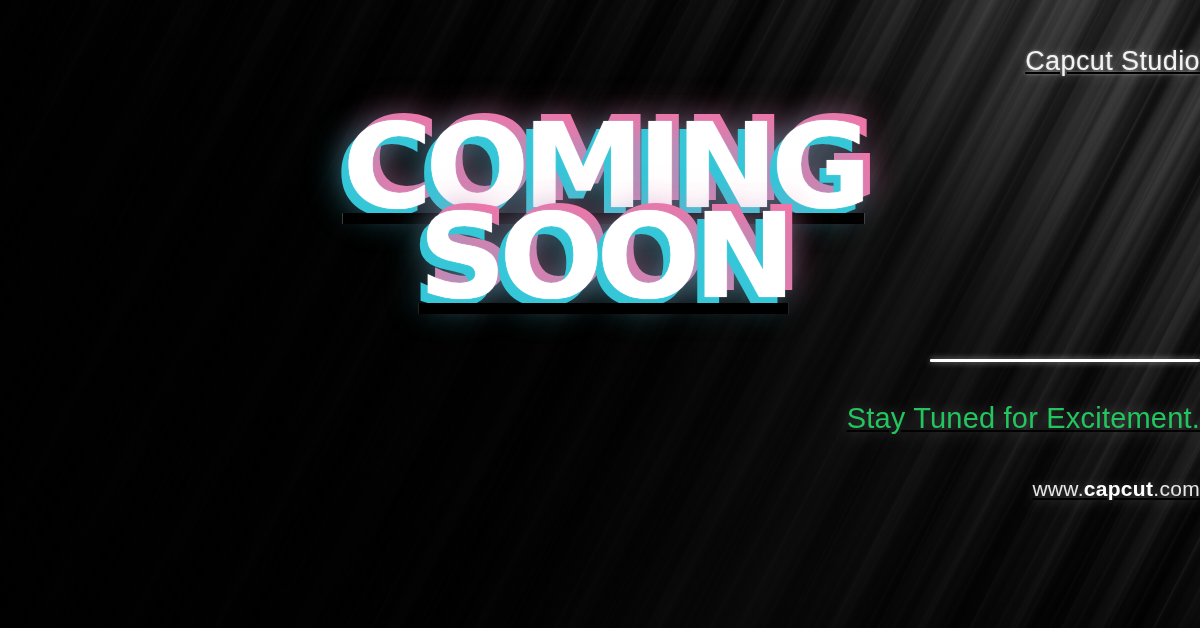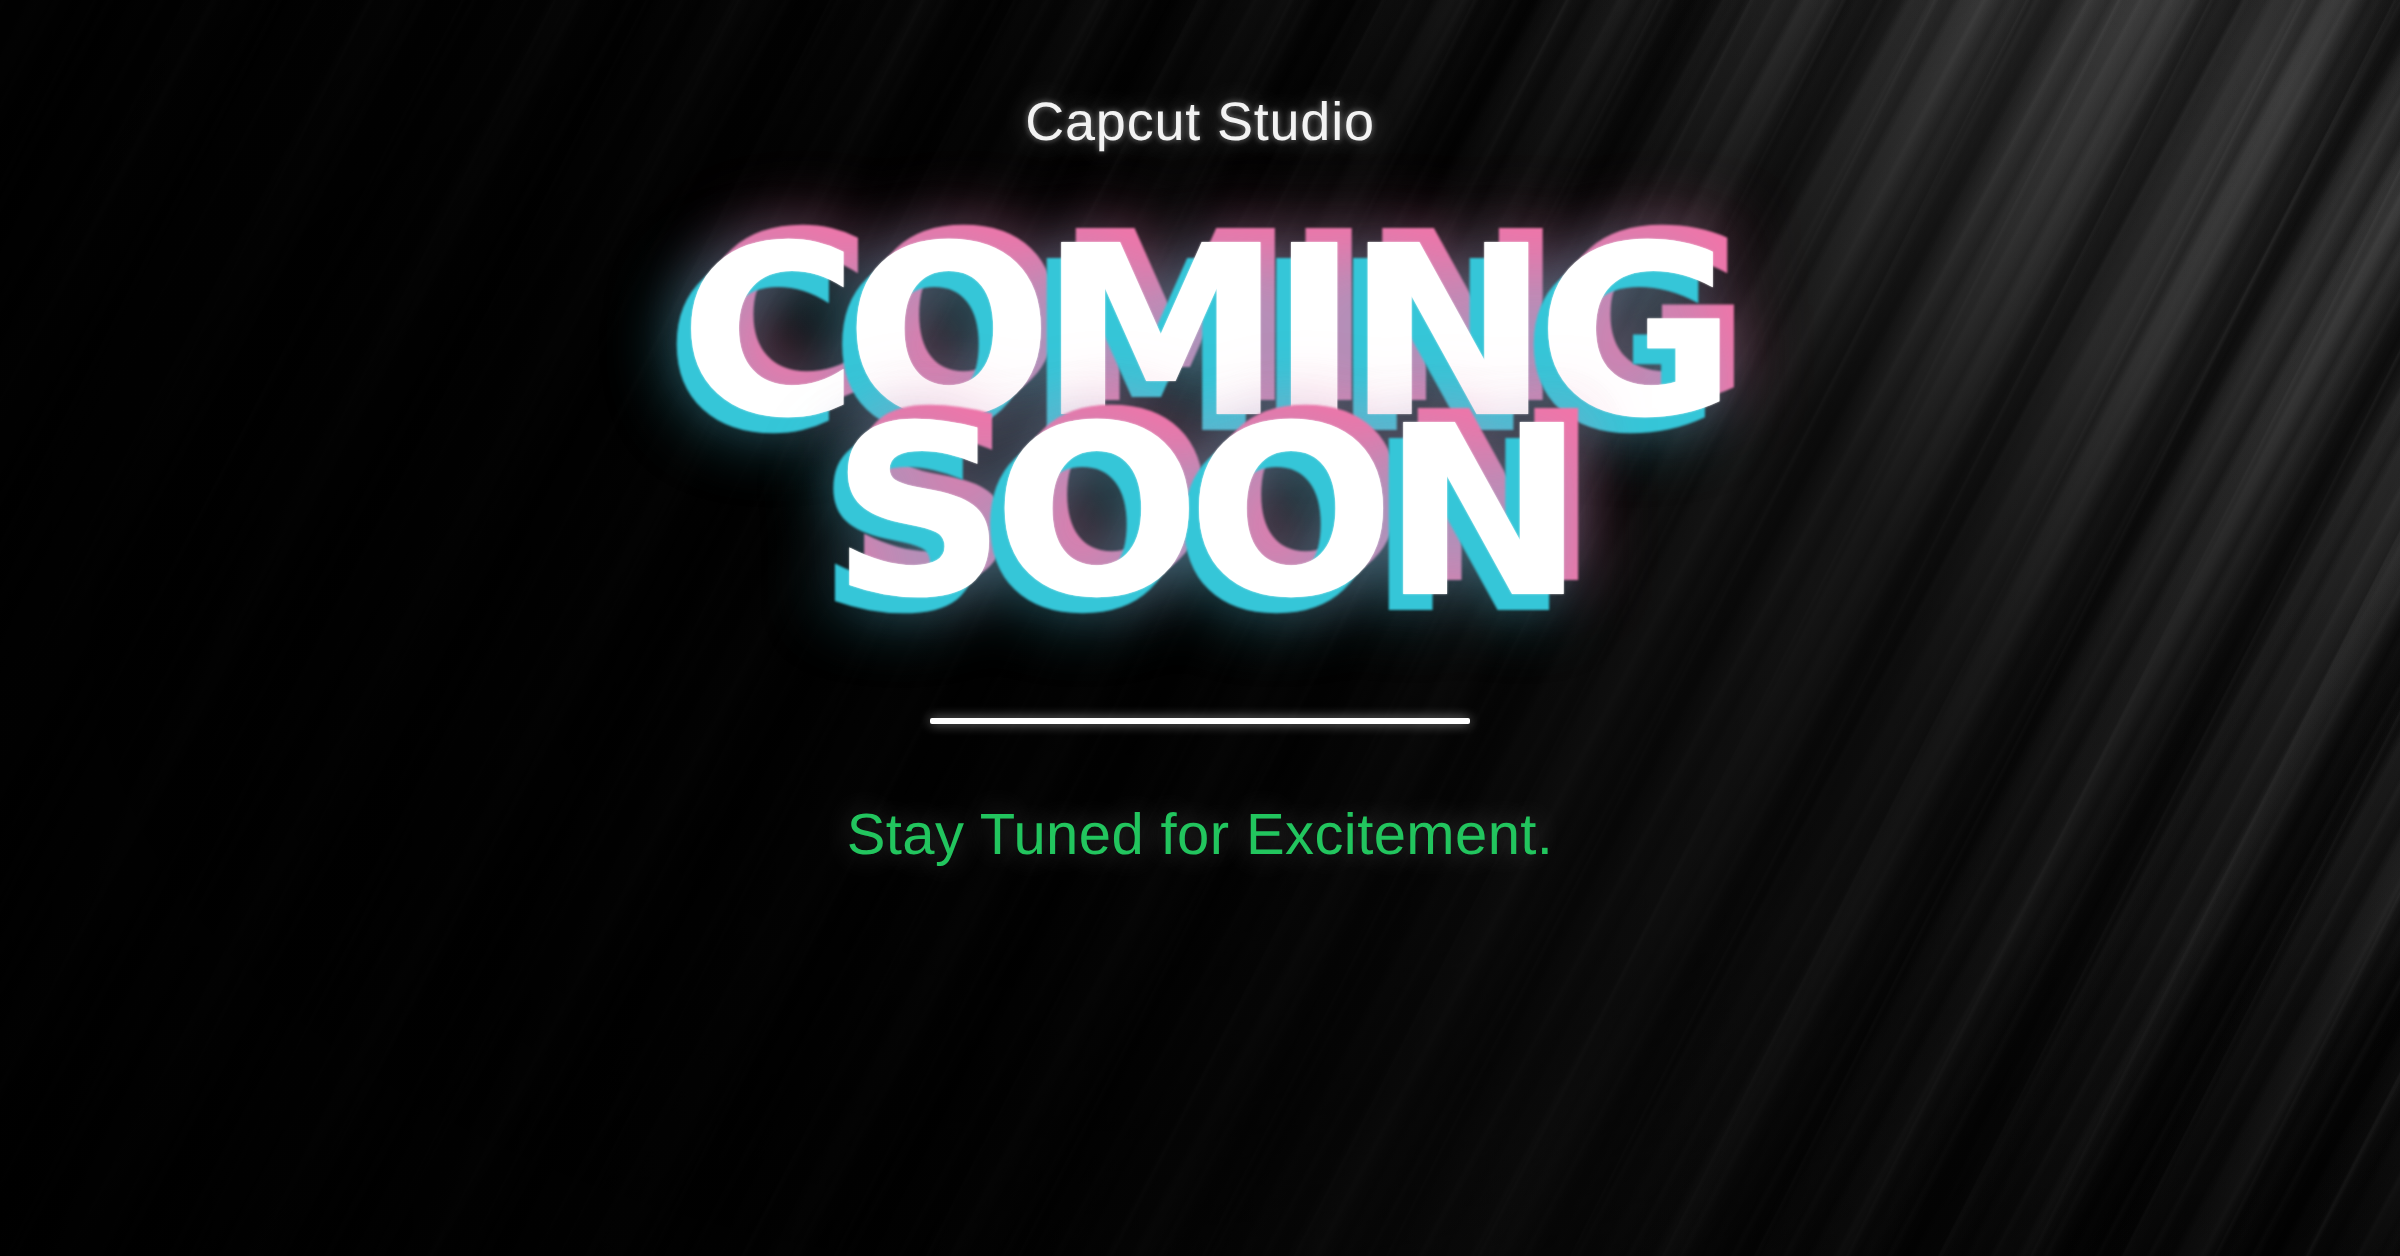--- a/index.html
+++ b/index.html
@@ -83,21 +83,21 @@
     background:
       radial-gradient(78% 95% at 46% 50%, rgba(0,0,0,0.88) 0%, rgba(0,0,0,0.70) 42%, rgba(0,0,0,0.10) 78%, rgba(0,0,0,0) 100%),
       linear-gradient(90deg, rgba(0,0,0,0.92) 0%, rgba(0,0,0,0.70) 22%, rgba(0,0,0,0.25) 50%, rgba(0,0,0,0) 74%),
       linear-gradient(0deg, rgba(0,0,0,0.55) 0%, rgba(0,0,0,0.10) 26%, rgba(0,0,0,0) 55%);
   }
 
   
   .content{
     position:relative; z-index:5;
     width:1200px; height:628px;
-    display:flex; flex-direction:column; align-items:center;
+    display:flex; flex-direction:column; align-items:flex-end;text-decoration:underline;
   }
 
   .brand{
     margin-top:46px;
     font-size:27px;
     font-weight:400;
     letter-spacing:.4px;
     color:#f3f3f3;
     text-shadow:0 0 14px rgba(255,255,255,.30), 0 0 3px rgba(255,255,255,.45);
     white-space:nowrap;
@@ -210,15 +210,18 @@
         <span class="plate plate-cyan">SOON</span>
         <span class="plate-white">SOON</span>
       </div>
 
     </div>
 
     <div class="divider"></div>
 
     <div class="tagline">Stay Tuned for Excitement.</div>
 
+    <div class="url">
+      <span class="u-soft">www.</span><span class="u-strong">capcut</span><span class="u-soft">.com</span>
+    </div>
 
   </div>
 </div>
 
 </body></html>

